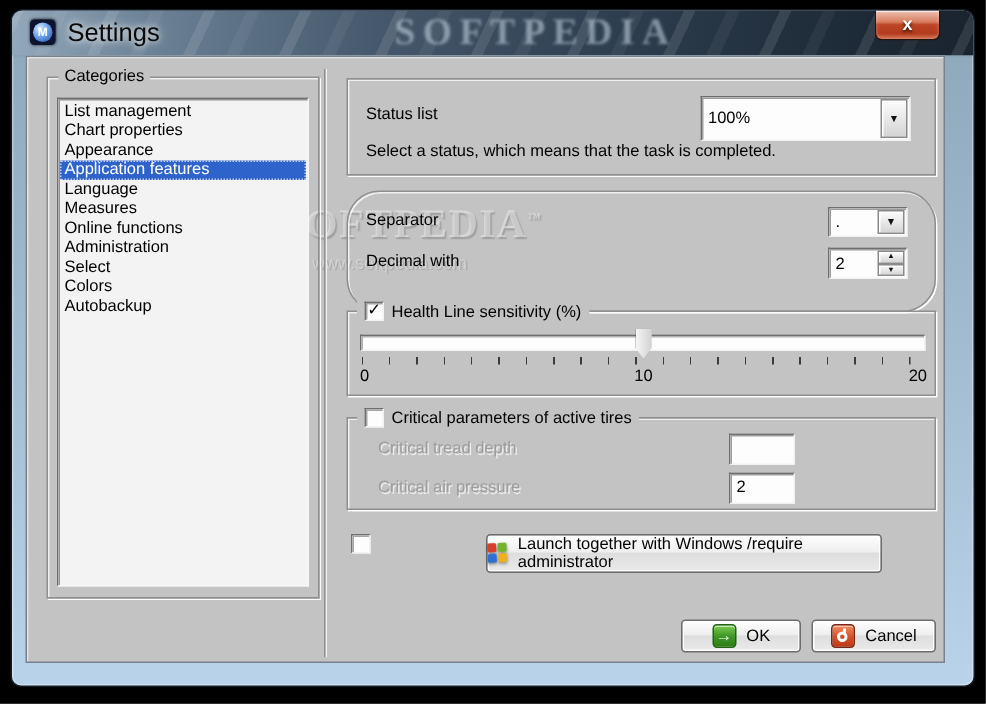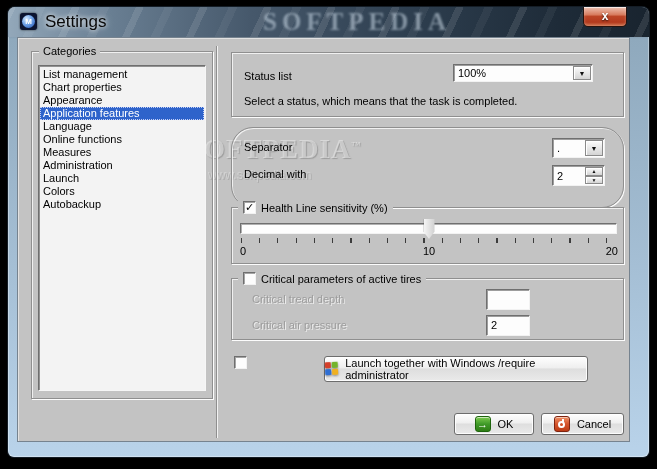--- a/index.html
+++ b/index.html
@@ -153,34 +153,34 @@
     <div class="dlg-watermark-sub">www.softpedia.com</div>
 
     <div class="groupbox cat-group">
       <span class="cat-label">Categories</span>
       <div class="listbox">
         <div class="list-item">List management</div>
         <div class="list-item">Chart properties</div>
         <div class="list-item">Appearance</div>
         <div class="list-item selected">Application features</div>
         <div class="list-item">Language</div>
+        <div class="list-item">Measures</div>
         <div class="list-item">Online functions</div>
-        <div class="list-item">Measures</div>
         <div class="list-item">Administration</div>
-        <div class="list-item">Launch</div>
+        <div class="list-item">Select</div>
         <div class="list-item">Colors</div>
         <div class="list-item">Autobackup</div>
       </div>
     </div>
 
     <div class="divider"></div>
 
     <div class="groupbox status-group">
       <span class="abs" style="left:12px;top:17px;">Status list</span>
-      <div class="combo" style="left:221px;top:11px;width:140px;height:18px;">
+      <div class="combo" style="left:235px;top:11px;width:140px;height:30px;">
         <span class="val">100%</span>
         <span class="drop-btn">
             <span>▼</span>
           </span>
       </div>
       <span class="abs" style="left:12px;top:42px;">Select a status, which means that the task is completed.</span>
     </div>
 
     <div class="groupbox format-group">
       <span class="abs" style="left:12px;top:13px;">Separator</span>

